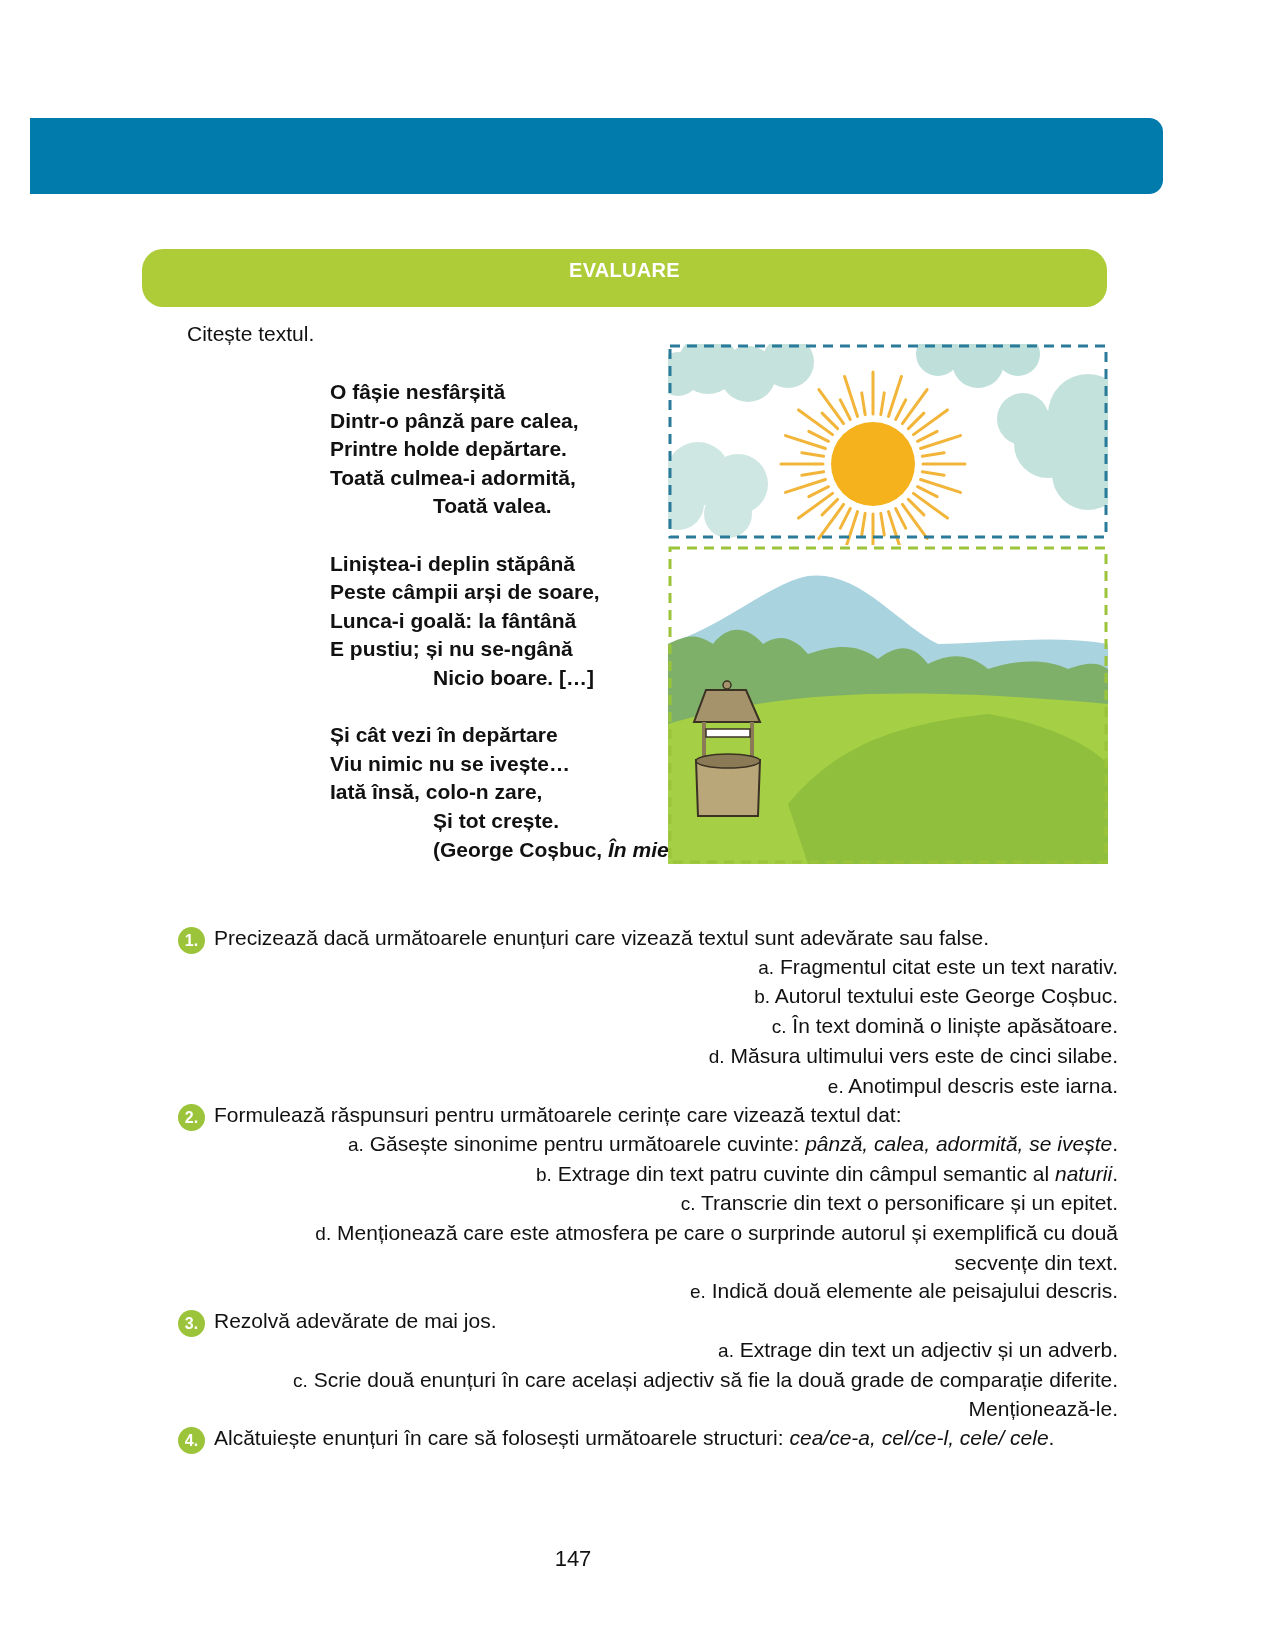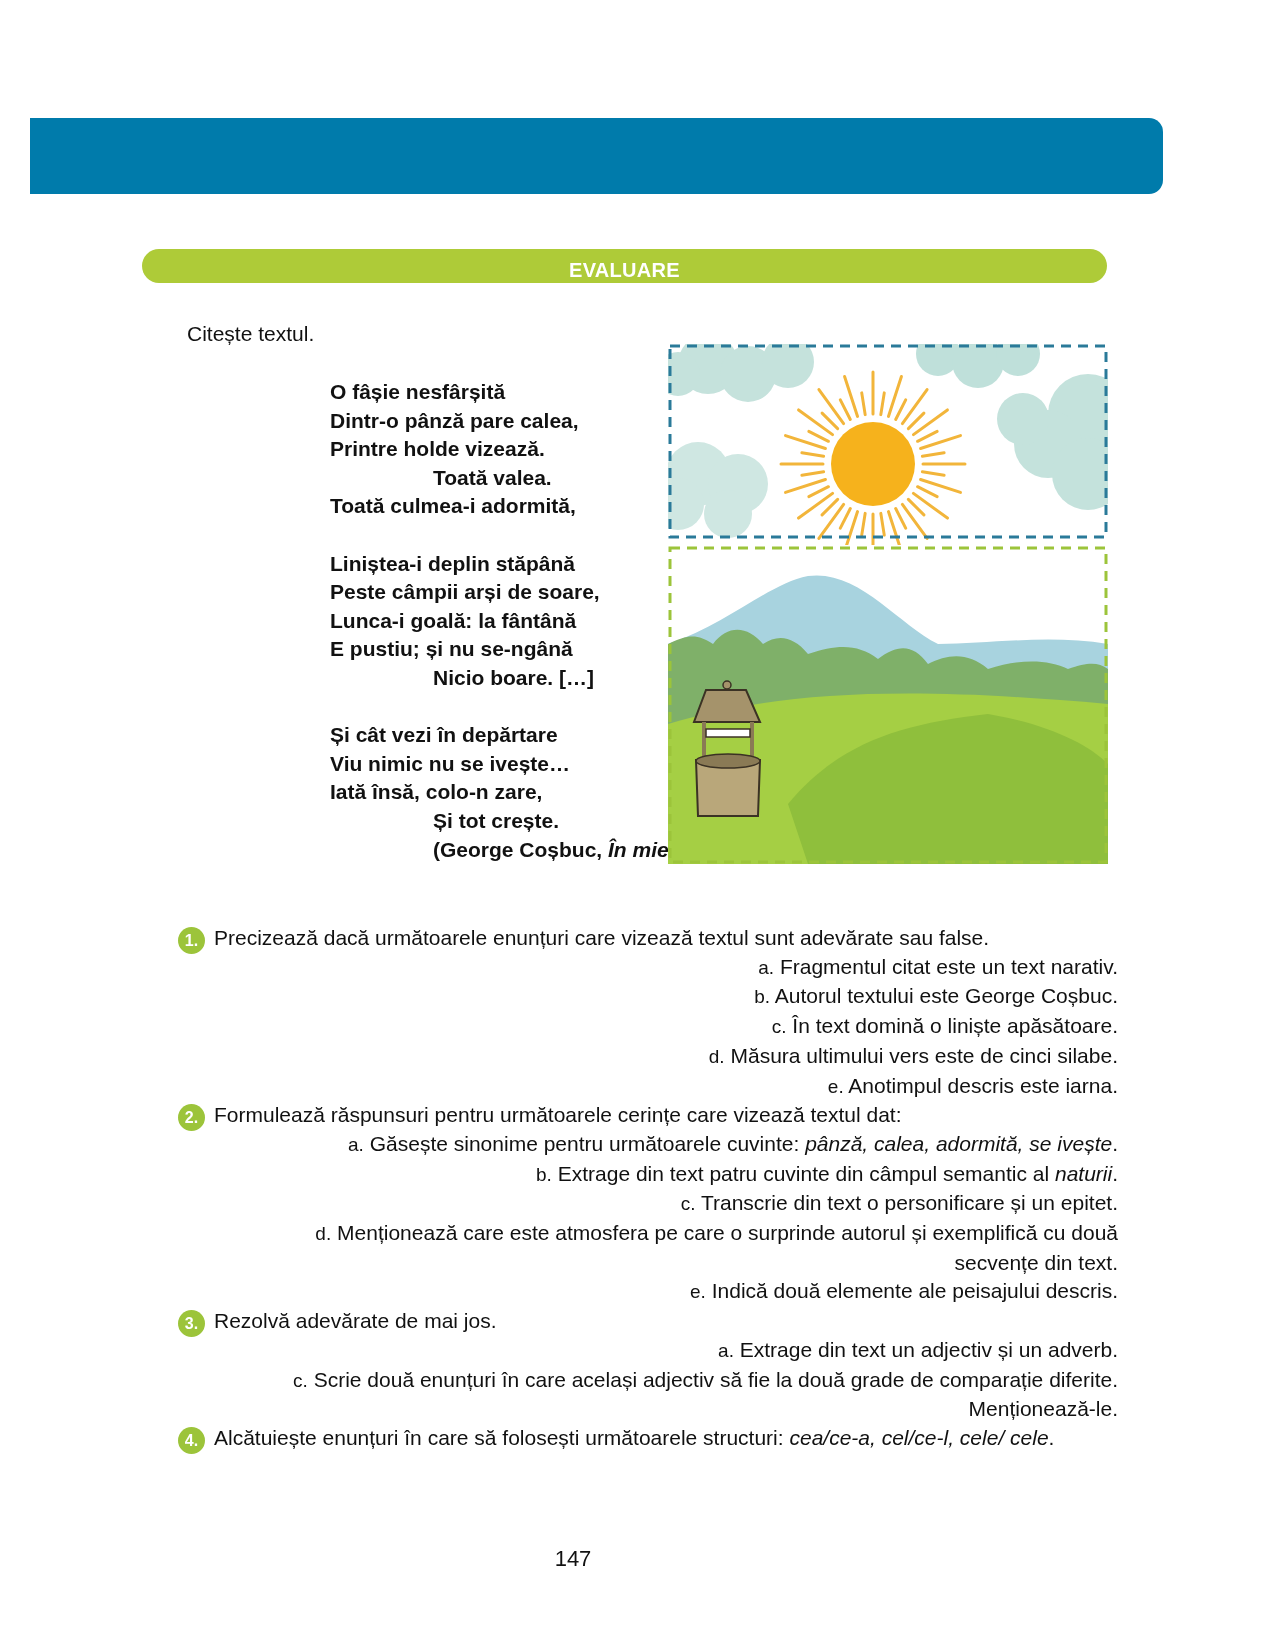--- a/index.html
+++ b/index.html
@@ -1,20 +1,20 @@
 <!DOCTYPE html>
 <html><head>
 <meta charset="utf-8">
 <style>
   html, body { margin: 0; padding: 0; background: #ffffff; }
   body { width: 1275px; height: 1650px; position: relative; overflow: hidden;
          font-family: "Liberation Sans", "DejaVu Sans", sans-serif; color: #111; }
   .top-band { position: absolute; left: 30px; top: 118px; width: 1133px; height: 76px;
               background: #007bab; border-radius: 0 14px 14px 0; }
-  .eval-bar { position: absolute; left: 142px; top: 249px; width: 965px; height: 34px;
+  .eval-bar { position: absolute; left: 142px; top: 249px; width: 965px; height: 58px;
               background: #aecb38; border-radius: 21px; color: #fff; font-weight: bold;
               font-size: 20px; text-align: center; line-height: 42px; letter-spacing: 0.3px; }
   .intro { position: absolute; left: 187px; top: 322px; font-size: 21px; }
   .poem { position: absolute; left: 330px; top: 378px; font-size: 21px; line-height: 28.6px; }
   .poem .line { white-space: pre; font-weight: bold; }
   .poem .indent { padding-left: 103px; }
   .poem .gap { height: 28.6px; }
   .poem em { font-style: italic; }
   .illustration { position: absolute; left: 668px; top: 344px; width: 440px; height: 520px; }
   .questions { position: absolute; left: 178px; top: 924px; width: 940px; font-size: 21px; line-height: 28.7px; }
@@ -34,23 +34,23 @@
 
 <div class="eval-bar">
   <span>EVALUARE</span>
 </div>
 
 <div class="intro">Citește textul.</div>
 
 <div class="poem">
   <div class="line">O fâșie nesfârșită</div>
   <div class="line">Dintr-o pânză pare calea,</div>
-  <div class="line">Printre holde vizează.</div>
+  <div class="line">Printre holde depărtare.</div>
+  <div class="line">Toată culmea-i adormită,</div>
   <div class="line indent">Toată valea.</div>
-  <div class="line">Toată culmea-i adormită,</div>
   <div class="gap"></div>
   <div class="line">Liniștea-i deplin stăpână</div>
   <div class="line">Peste câmpii arși de soare,</div>
   <div class="line">Lunca-i goală: la fântână</div>
   <div class="line">E pustiu; și nu se-ngână</div>
   <div class="line indent">Nicio boare. […]</div>
   <div class="gap"></div>
   <div class="line">Și cât vezi în depărtare</div>
   <div class="line">Viu nimic nu se ivește…</div>
   <div class="line">Iată însă, colo-n zare,</div>

